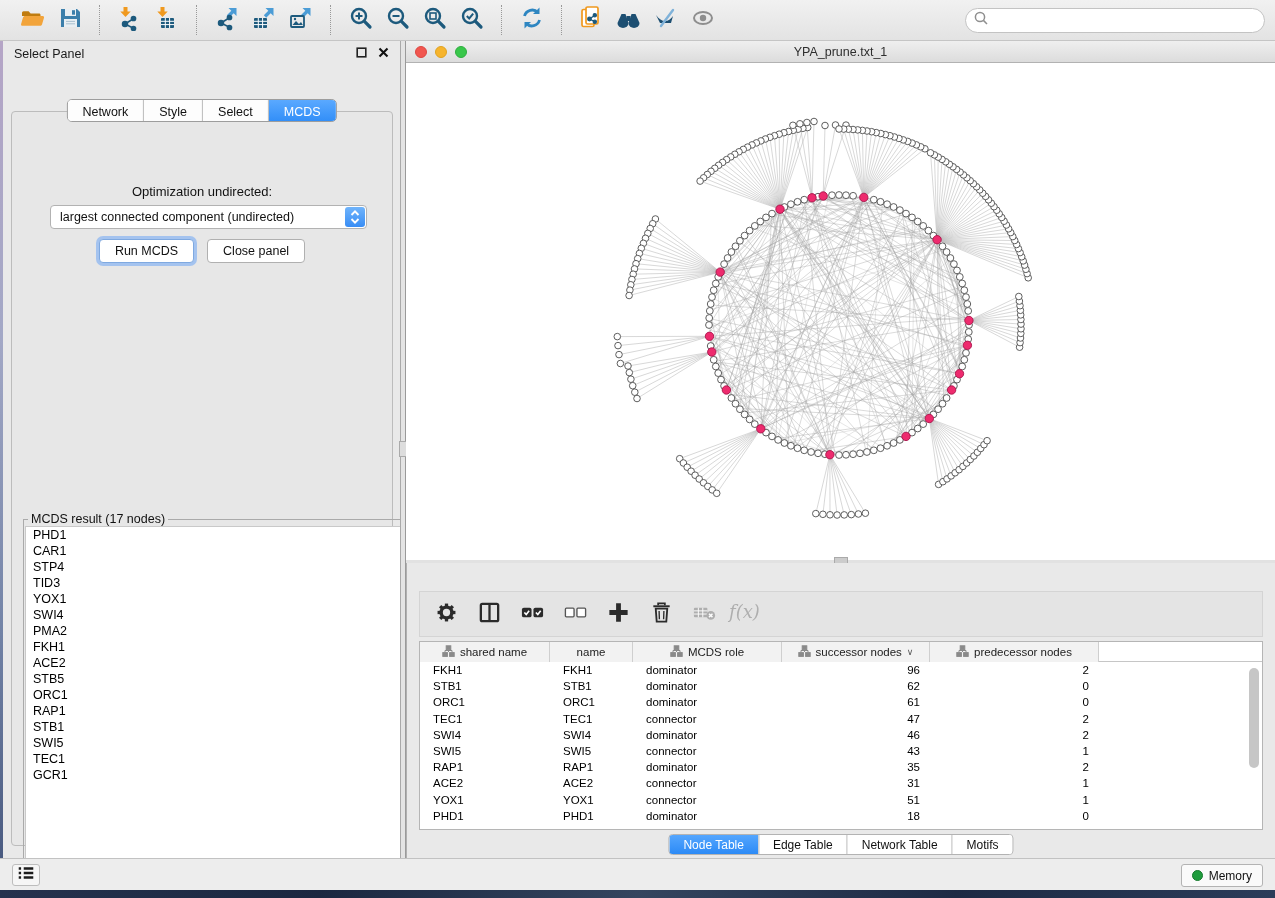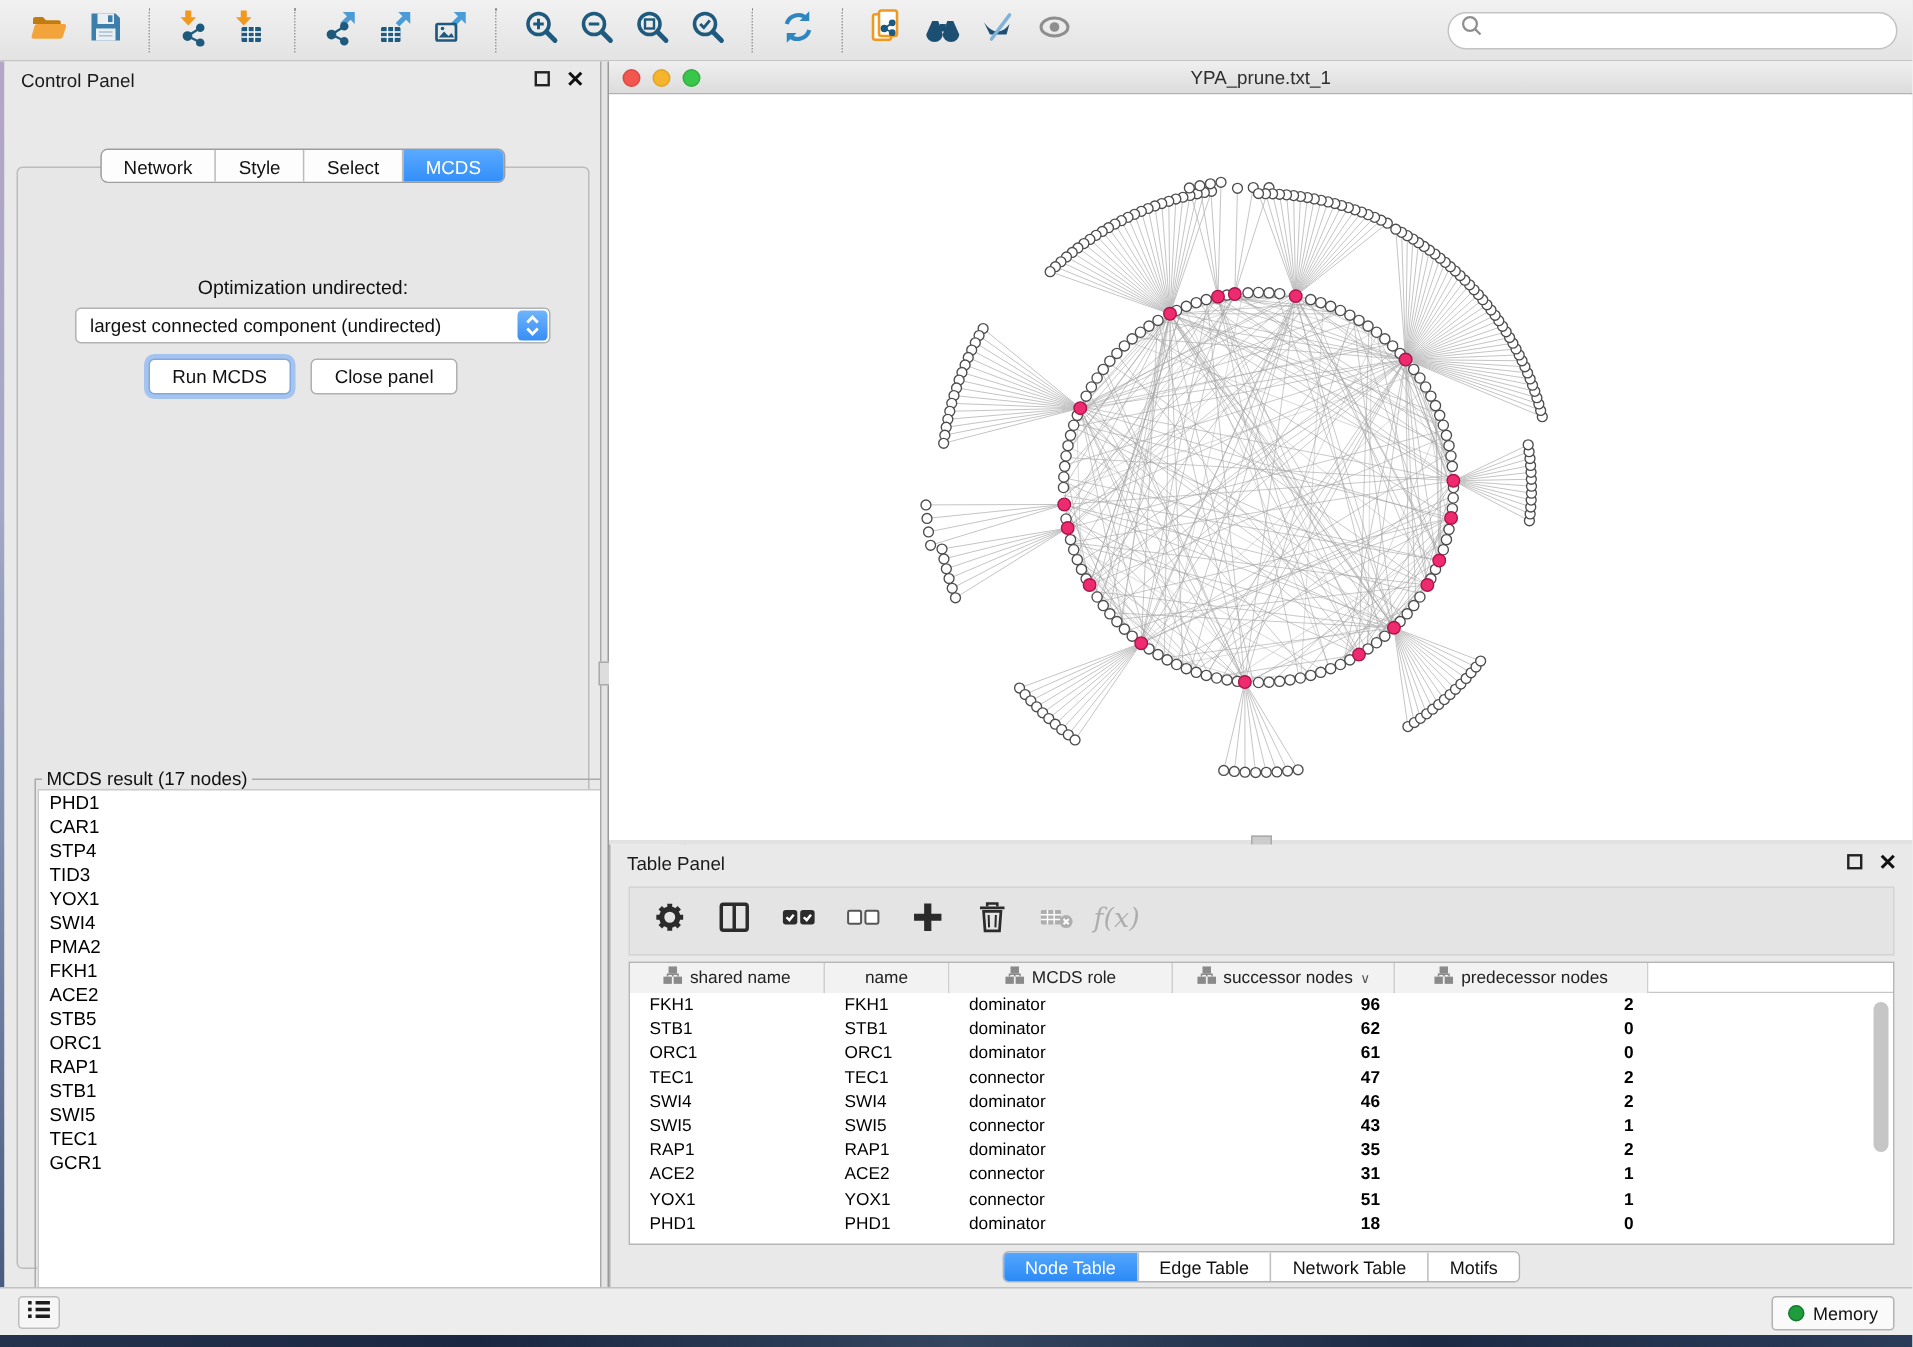--- a/index.html
+++ b/index.html
@@ -77,21 +77,21 @@
   .tp-btn { width:28px; height:30px; display:flex; align-items:center; justify-content:center; }
   .table-wrap { position:absolute; left:12px; right:12px; top:78px; height:189px; background:#fff; border:1px solid #b5b5b5; overflow:hidden; }
   .thead { display:flex; height:20px; font-size:11.5px; color:#222; border-bottom:1px solid #c6c6c6; }
   .th { display:flex; align-items:center; justify-content:center; gap:5px; background:#f2f2f2;
     border-right:1px solid #cfcfcf; height:20px; }
   .th-filler { flex:1; background:#fff; }
   .sort-ind { font-size:9px; color:#555; }
   .tr { display:flex; height:16.2px; font-size:11.5px; color:#000; align-items:center; }
   .td { overflow:hidden; white-space:nowrap; }
   .td.text { padding-left:13px; }
-  .td.num { text-align:right; padding-right:10px;font-weight:bold; }
+  .td.num { text-align:right; padding-right:10px; }
   .tbl-scroll { position:absolute; right:2px; top:24px; width:11px; height:160px; }
   .tbl-thumb { position:absolute; left:0; top:2px; width:10px; height:100px; background:#c6c6c6; border-radius:5px; }
   .bottom-tabs { position:absolute; bottom:3px; left:50%; transform:translateX(-50%); display:flex;
     border:1px solid #b3b3b3; border-radius:4px; background:#fff; height:21px; font-size:12px; overflow:hidden; }
   .btab { padding:0 14px; display:flex; align-items:center; color:#111; border-left:1px solid #bdbdbd; background:#fff; }
   .btab:first-child { border-left:none; }
   .btab.active { background:linear-gradient(#54a6fe,#2c8af6); color:#fff; }
 
   
   #status-bar { position:absolute; left:0; top:858px; width:1275px; height:32px; background:#ededed; border-top:1px solid #c2c2c2; }
@@ -263,21 +263,21 @@
           <line x1="10.4" y1="10.4" x2="14" y2="14" stroke="#8f8f8f" stroke-width="1.5"></line>
         </svg></span>
       <input value="" placeholder="" style="">
     </span>
   </div>
 
 <div id="left-strip"></div>
 
 <div id="control-panel">
   <div class="panel-titlebar">
-    <span>Control Panel</span>
+    <span>Select Panel</span>
     <span class="titlebar-icons">
       <span class="tb-ico-slot"><svg width="11" height="11" viewBox="0 0 11 11">
             <rect x="1.2" y="1.2" width="8.6" height="8.6" fill="none" stroke="#222" stroke-width="1.6"></rect>
           </svg></span>
       <span class="tb-ico-slot"><svg width="11" height="11" viewBox="0 0 11 11">
             <path d="M1.5 1.5l8 8M9.5 1.5l-8 8" stroke="#111" stroke-width="2.1"></path>
           </svg></span>
     </span>
   </div>
   <div class="cp-body">
@@ -1035,31 +1035,20 @@
       <circle cx="553.5" cy="310.7" r="4.2" fill="#ee2b6e" stroke="#a8144b" stroke-width="0.9"></circle>
       <circle cx="561.4" cy="282.3" r="4.2" fill="#ee2b6e" stroke="#a8144b" stroke-width="0.9"></circle>
     </svg>
 </div>
 
 <div id="h-splitter">
     <div class="grip"></div>
   </div>
 
 <div id="table-panel">
-  <div class="panel-titlebar">
-    <span>Table Panel</span>
-    <span class="titlebar-icons">
-      <span class="tb-ico-slot"><svg width="11" height="11" viewBox="0 0 11 11">
-            <rect x="1.2" y="1.2" width="8.6" height="8.6" fill="none" stroke="#222" stroke-width="1.6"></rect>
-          </svg></span>
-      <span class="tb-ico-slot"><svg width="11" height="11" viewBox="0 0 11 11">
-            <path d="M1.5 1.5l8 8M9.5 1.5l-8 8" stroke="#111" stroke-width="2.1"></path>
-          </svg></span>
-    </span>
-  </div>
   <div class="tp-toolbar" id="tp-toolbar">
       <span class="tp-btn" style="">
         <span><svg width="25" height="25" viewBox="0 0 26 26">
             <line x1="19" y1="13" x2="22.3" y2="13" stroke="#2b2b2b" stroke-width="3.4"></line>
             <line x1="17.242640687119284" y1="17.242640687119284" x2="19.576093065034893" y2="19.576093065034893" stroke="#2b2b2b" stroke-width="3.4"></line>
             <line x1="13" y1="19" x2="13" y2="22.3" stroke="#2b2b2b" stroke-width="3.4"></line>
             <line x1="8.757359312880716" y1="17.242640687119284" x2="6.423906934965108" y2="19.576093065034893" stroke="#2b2b2b" stroke-width="3.4"></line>
             <line x1="7" y1="13" x2="3.6999999999999993" y2="13.000000000000002" stroke="#2b2b2b" stroke-width="3.4"></line>
             <line x1="8.757359312880714" y1="8.757359312880716" x2="6.423906934965106" y2="6.423906934965108" stroke="#2b2b2b" stroke-width="3.4"></line>
             <line x1="12.999999999999998" y1="7" x2="12.999999999999998" y2="3.6999999999999993" stroke="#2b2b2b" stroke-width="3.4"></line>

